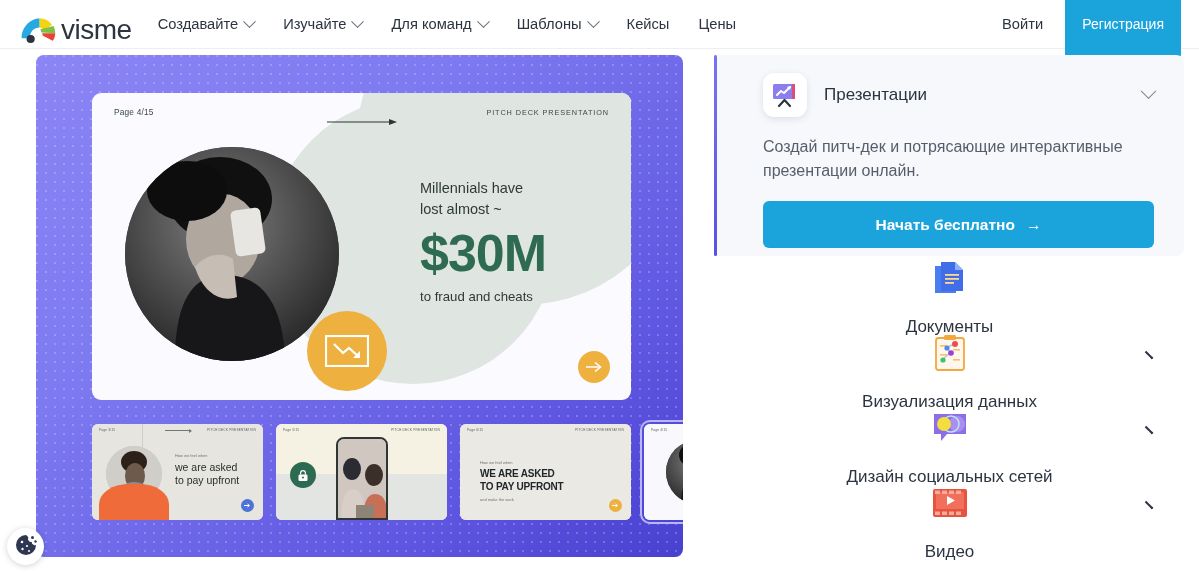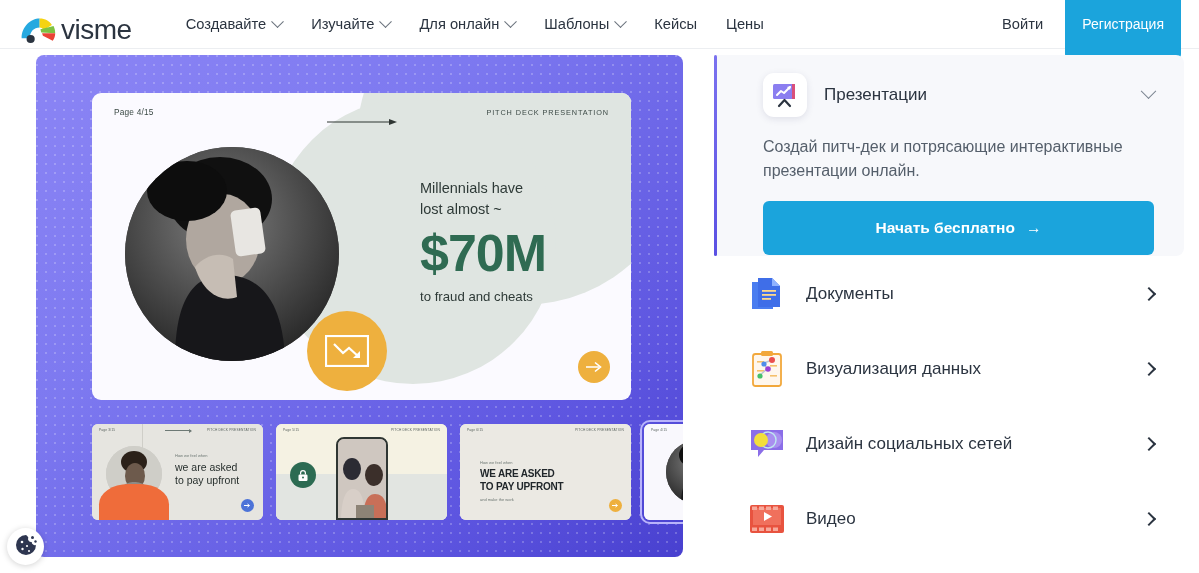--- a/index.html
+++ b/index.html
@@ -23,21 +23,21 @@
     display: flex; align-items: center;
     margin-left: 20px; gap: 5px; margin-top: 12px;
   }
   .logo-mark { width: 36px; height: 30px; display: block; }
   .logo-text {
     font-size: 28px; letter-spacing: -0.5px;
     color: #2b3440; font-weight: 400;
   }
   .nav-links {
     display: flex; align-items: center;
-    margin-left: 54px; gap: 29px;
+    margin-left: 26px; gap: 29px;
   }
   .nav-item {
     display: flex; align-items: center; gap: 7px;
     font-size: 14.7px; color: #2b3440;
     cursor: pointer; white-space: nowrap;
   }
   .caret {
     width: 9px; height: 9px;
     border-right: 1.4px solid #6b737d;
     border-bottom: 1.4px solid #6b737d;
@@ -266,32 +266,32 @@
     border-right: 1.8px solid #7c8590;
     border-bottom: 1.8px solid #7c8590;
     transform: rotate(45deg) translate(-3px,-3px);
     cursor: pointer;
   }
   .panel-desc {
     margin-top: 18px;
     font-size: 16px; color: #555f6b; line-height: 1.5;
   }
   .cta-btn {
-    margin-top: 18px; width: 100%; height: 54px;
+    margin-top: 18px; width: 100%; height: 47px;
     background: #1ba4dc; color: #ffffff;
     border: none; border-radius: 6px;
     font-size: 15.5px; font-weight: 700; cursor: pointer;
     display: flex; align-items: center; justify-content: center; gap: 11px;
     font-family: "Liberation Sans", sans-serif;
   }
 
   .nav-row {
     display: flex; align-items: center; gap: 17px;
     padding: 0 30px 0 31px;
-    height: 75px; cursor: pointer;
+    height: 75px; cursor: pointer; flex-direction: column;
   }
   .row-icon {
     width: 44px; height: 44px; flex: 0 0 auto;
     display: flex; align-items: center; justify-content: center;
   }
   .row-label { font-size: 17px; color: #2b3440; }
   .row-chevron {
     margin-left: auto; width: 10px; height: 10px;
     border-right: 2.1px solid #2b3440;
     border-top: 2.1px solid #2b3440;
@@ -329,21 +329,21 @@
   <div class="nav-links">
     <div class="nav-item">
       <span>Создавайте</span>
       <i class="caret"></i>
     </div>
     <div class="nav-item">
       <span>Изучайте</span>
       <i class="caret"></i>
     </div>
     <div class="nav-item">
-      <span>Для онлайн</span>
+      <span>Для команд</span>
       <i class="caret"></i>
     </div>
     <div class="nav-item">
       <span>Шаблоны</span>
       <i class="caret"></i>
     </div>
     <div class="nav-item">
       <span>Кейсы</span>
     </div>
     <div class="nav-item">
@@ -396,21 +396,21 @@
       <svg width="44" height="32" viewBox="0 0 44 32">
         <rect x="1" y="1" width="42" height="30" fill="none" stroke="#fff" stroke-width="2.2"></rect>
         <polyline points="9,9 18,18 24,13 34,22" fill="none" stroke="#fff" stroke-width="2.2"></polyline>
         <polygon points="35,23 35,16 28,23" fill="#fff"></polygon>
       </svg>
     </div>
 
     <div class="slide-copy">
       <div class="copy-small">Millennials have</div>
       <div class="copy-small">lost almost ~</div>
-      <div class="copy-big">$70M</div>
+      <div class="copy-big">$30M</div>
       <div class="copy-foot">to fraud and cheats</div>
     </div>
 
     <div class="slide-next">
       <svg width="17" height="12" viewBox="0 0 17 12">
         <line x1="0" y1="6" x2="13" y2="6" stroke="#fff" stroke-width="1.6"></line>
         <polyline points="9,1.5 14.5,6 9,10.5" fill="none" stroke="#fff" stroke-width="1.6"></polyline>
       </svg>
     </div>
   </div>

